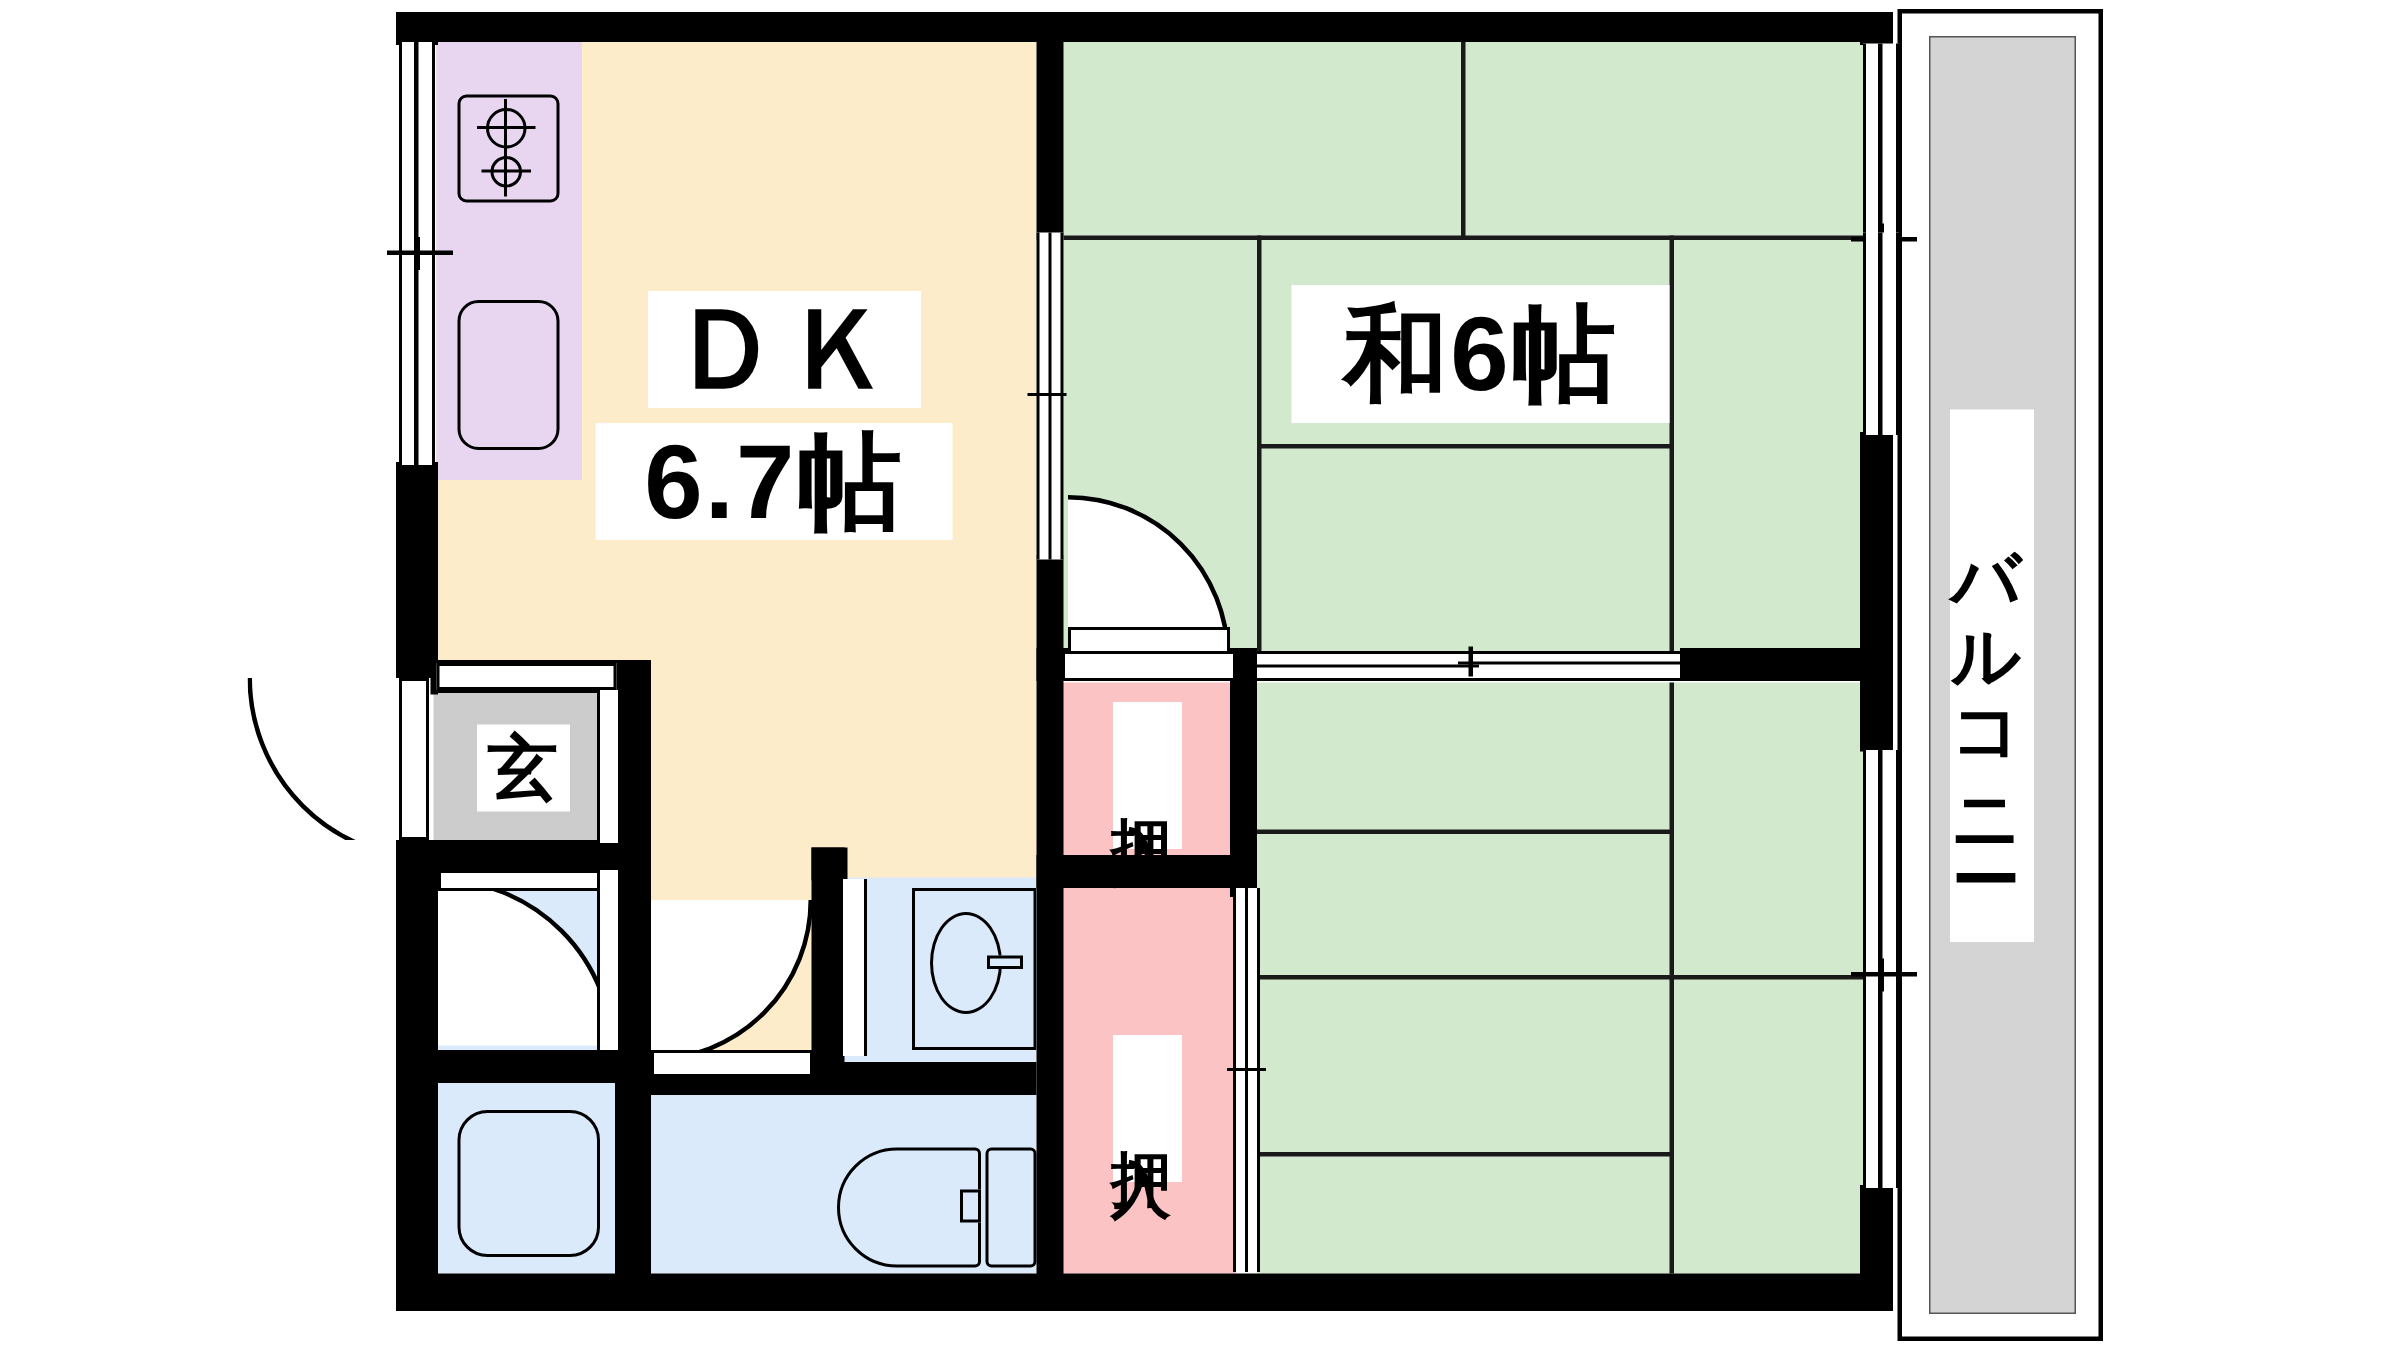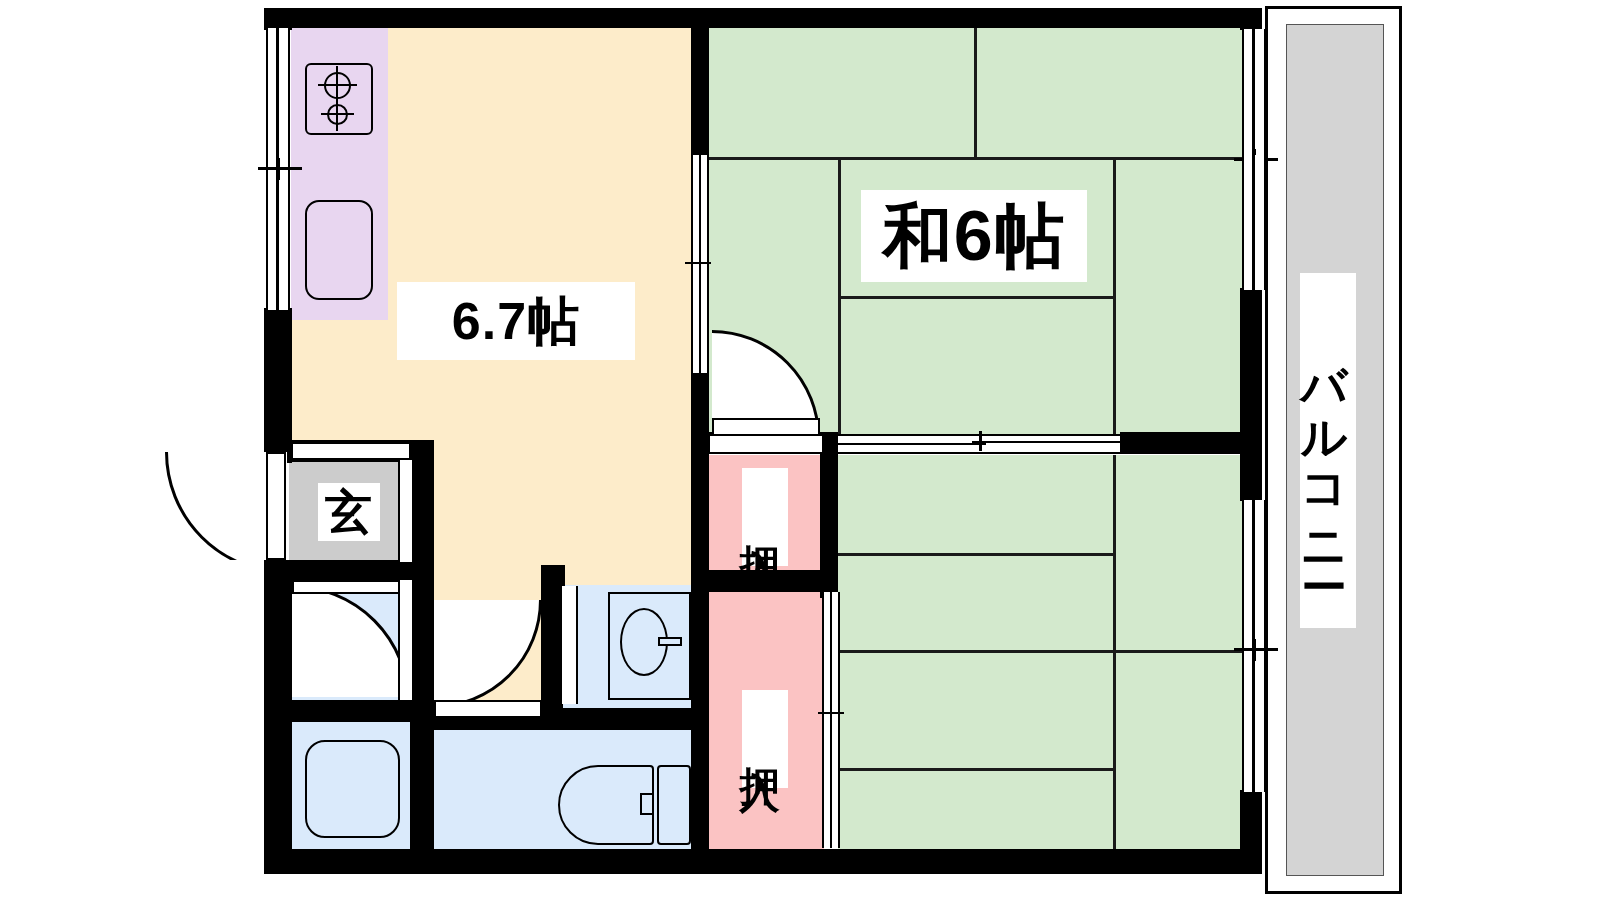--- a/index.html
+++ b/index.html
@@ -215,23 +215,24 @@
   <div class="leaf" style="left:292px; top:580px; width:118px; height:14px;"></div>
 
   <div class="abs" style="left:291px; top:442px; width:120px; height:18px; background:#fff; border:2px solid #000; box-sizing:border-box;"></div>
   <div class="abs" style="left:398px; top:460px; width:16px; height:102px; background:#fff; border-left:2px solid #000; border-right:2px solid #000; box-sizing:border-box;"></div>
   <div class="abs" style="left:560px; top:586px; width:18px; height:118px; background:#fff; border-left:2px solid #000; border-right:2px solid #000; box-sizing:border-box;"></div>
   <div class="abs" style="left:398px; top:580px; width:16px; height:120px; background:#fff; border-left:2px solid #000; border-right:2px solid #000; box-sizing:border-box;"></div>
   <div class="abs" style="left:691px; top:155px; width:18px; height:218px; background:#fff; border-left:2px solid #000; border-right:2px solid #000; box-sizing:border-box;"></div>
   <div class="abs" style="left:699px; top:155px; width:2px; height:218px; background:#000;"></div>
   <div class="abs" style="left:685px; top:262px; width:26px; height:2px; background:#000;"></div>
 
-  <div class="label" style="left:397px; top:282px; width:238px; height:78px; font-size:52px; line-height:78px;">6.7帖</div>
-
-  <div class="label" style="left:861px; top:190px; width:226px; height:92px; font-size:70px; line-height:92px;">和6帖</div>
+  <div class="label" style="left:432px; top:194px; width:182px; height:78px; font-size:74px; line-height:78px;">ＤＫ</div>
+  <div class="label" style="left:397px; top:282px; width:238px; height:78px; font-size:70px; line-height:78px;">6.7帖</div>
+
+  <div class="label" style="left:861px; top:190px; width:252px; height:92px; font-size:70px; line-height:92px;">和6帖</div>
 
 
   <div class="label" style="left:318px; top:483px; width:62px; height:58px; font-size:47px; line-height:58px;">玄</div>
 
   <div class="label-v" style="left:742px; top:468px; width:46px; height:98px; font-size:40px;">押入</div>
 
   <div class="label-v" style="left:742px; top:690px; width:46px; height:98px; font-size:40px;">押入</div>
 
 </div>
 

